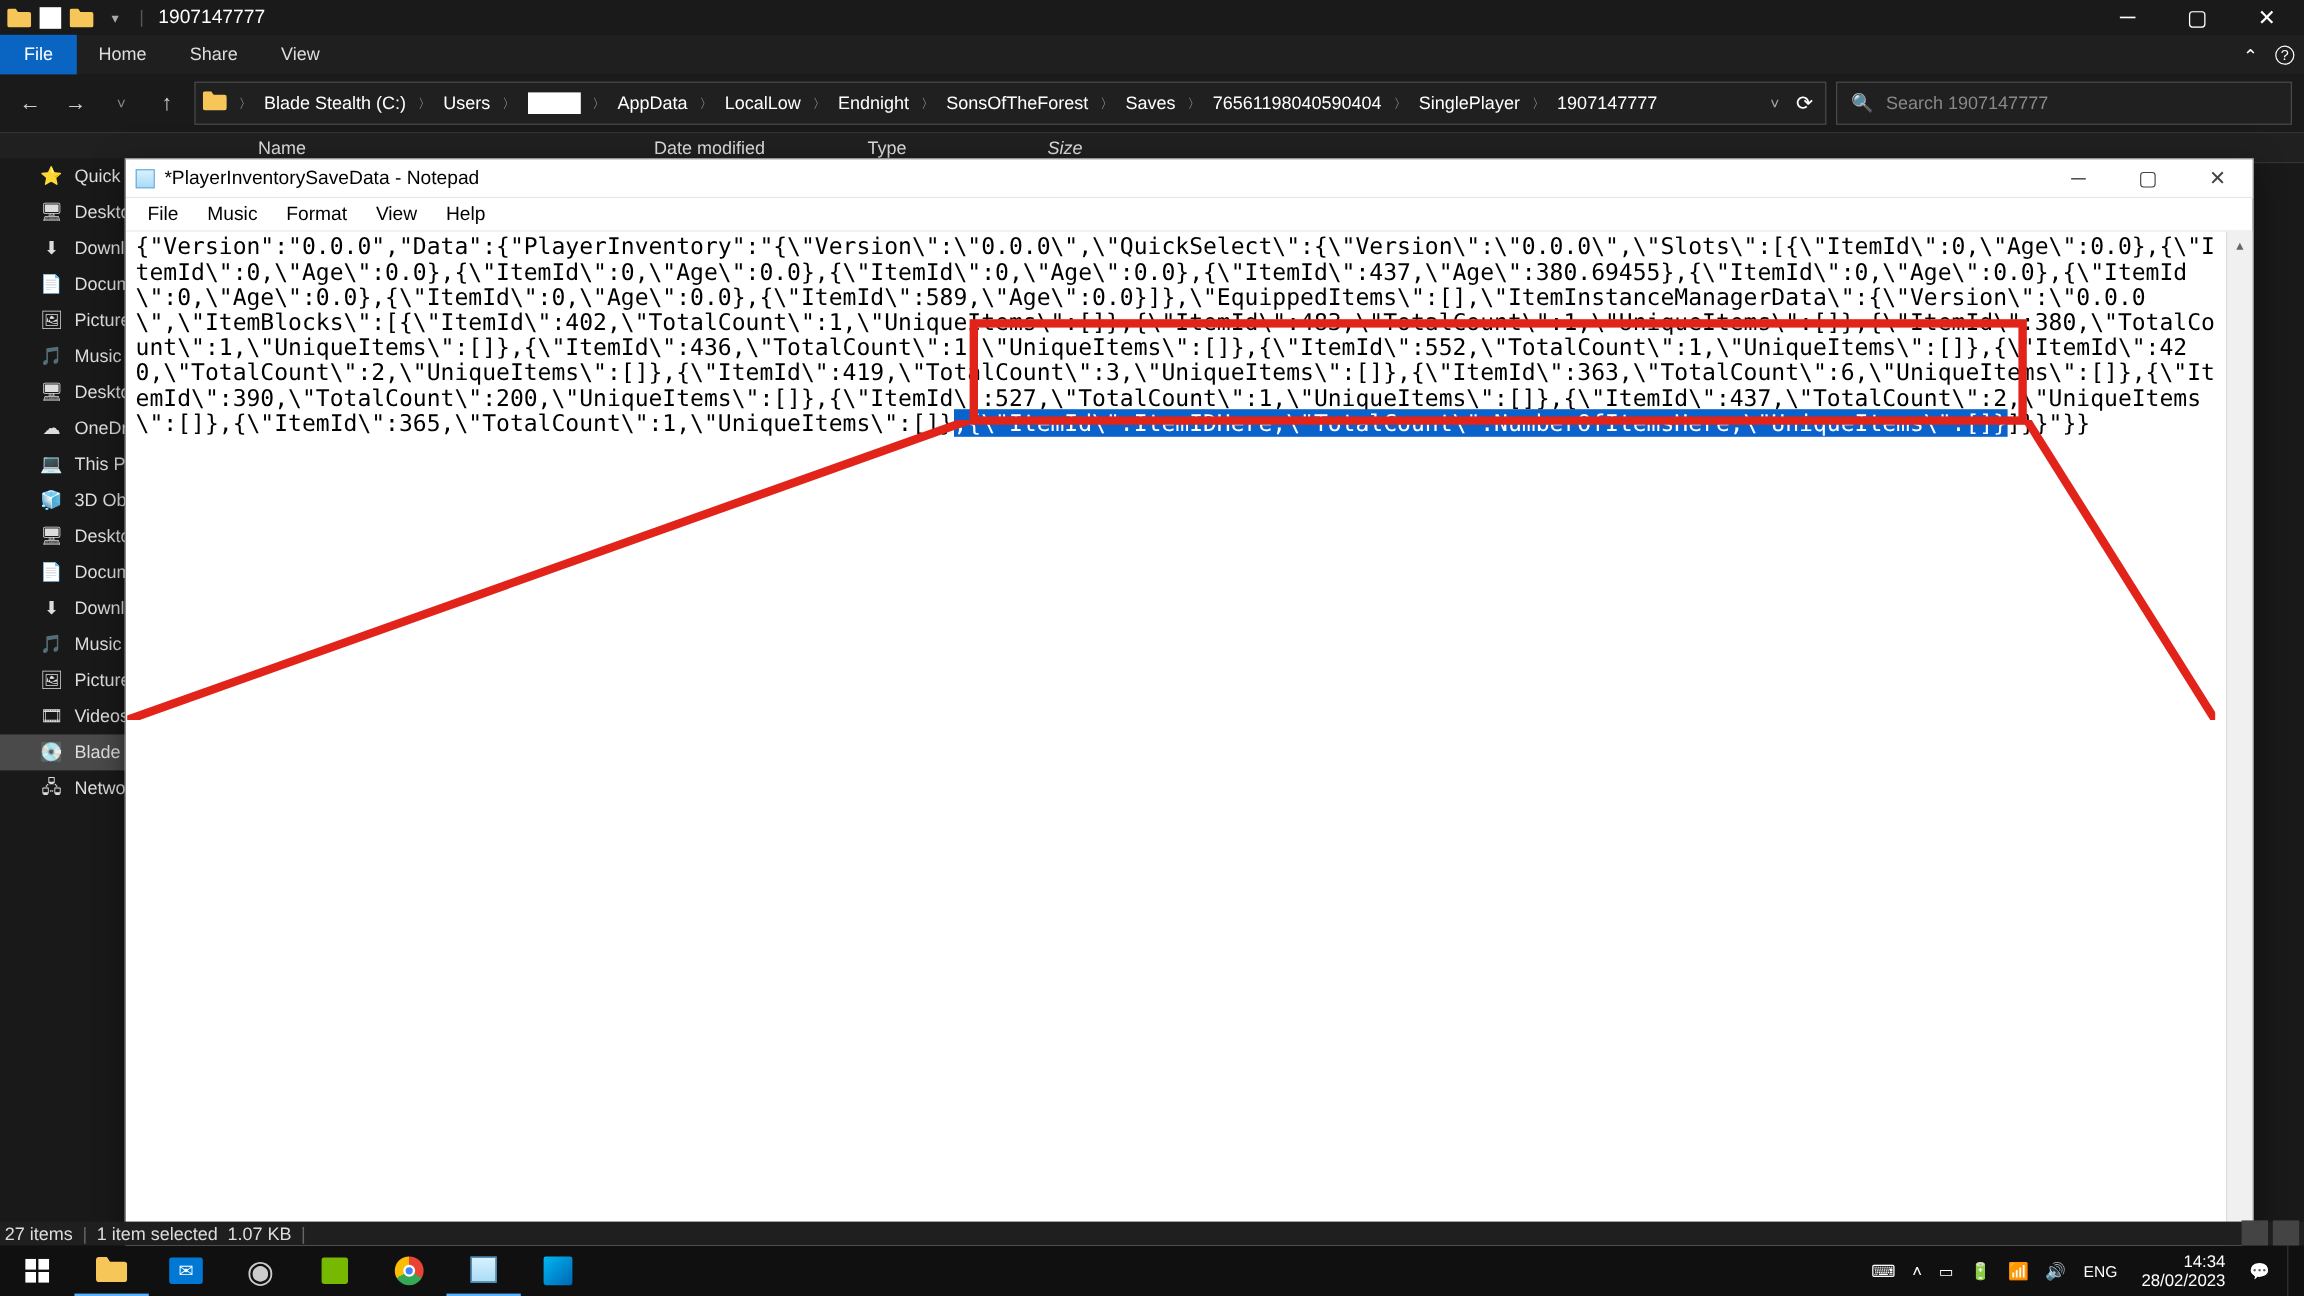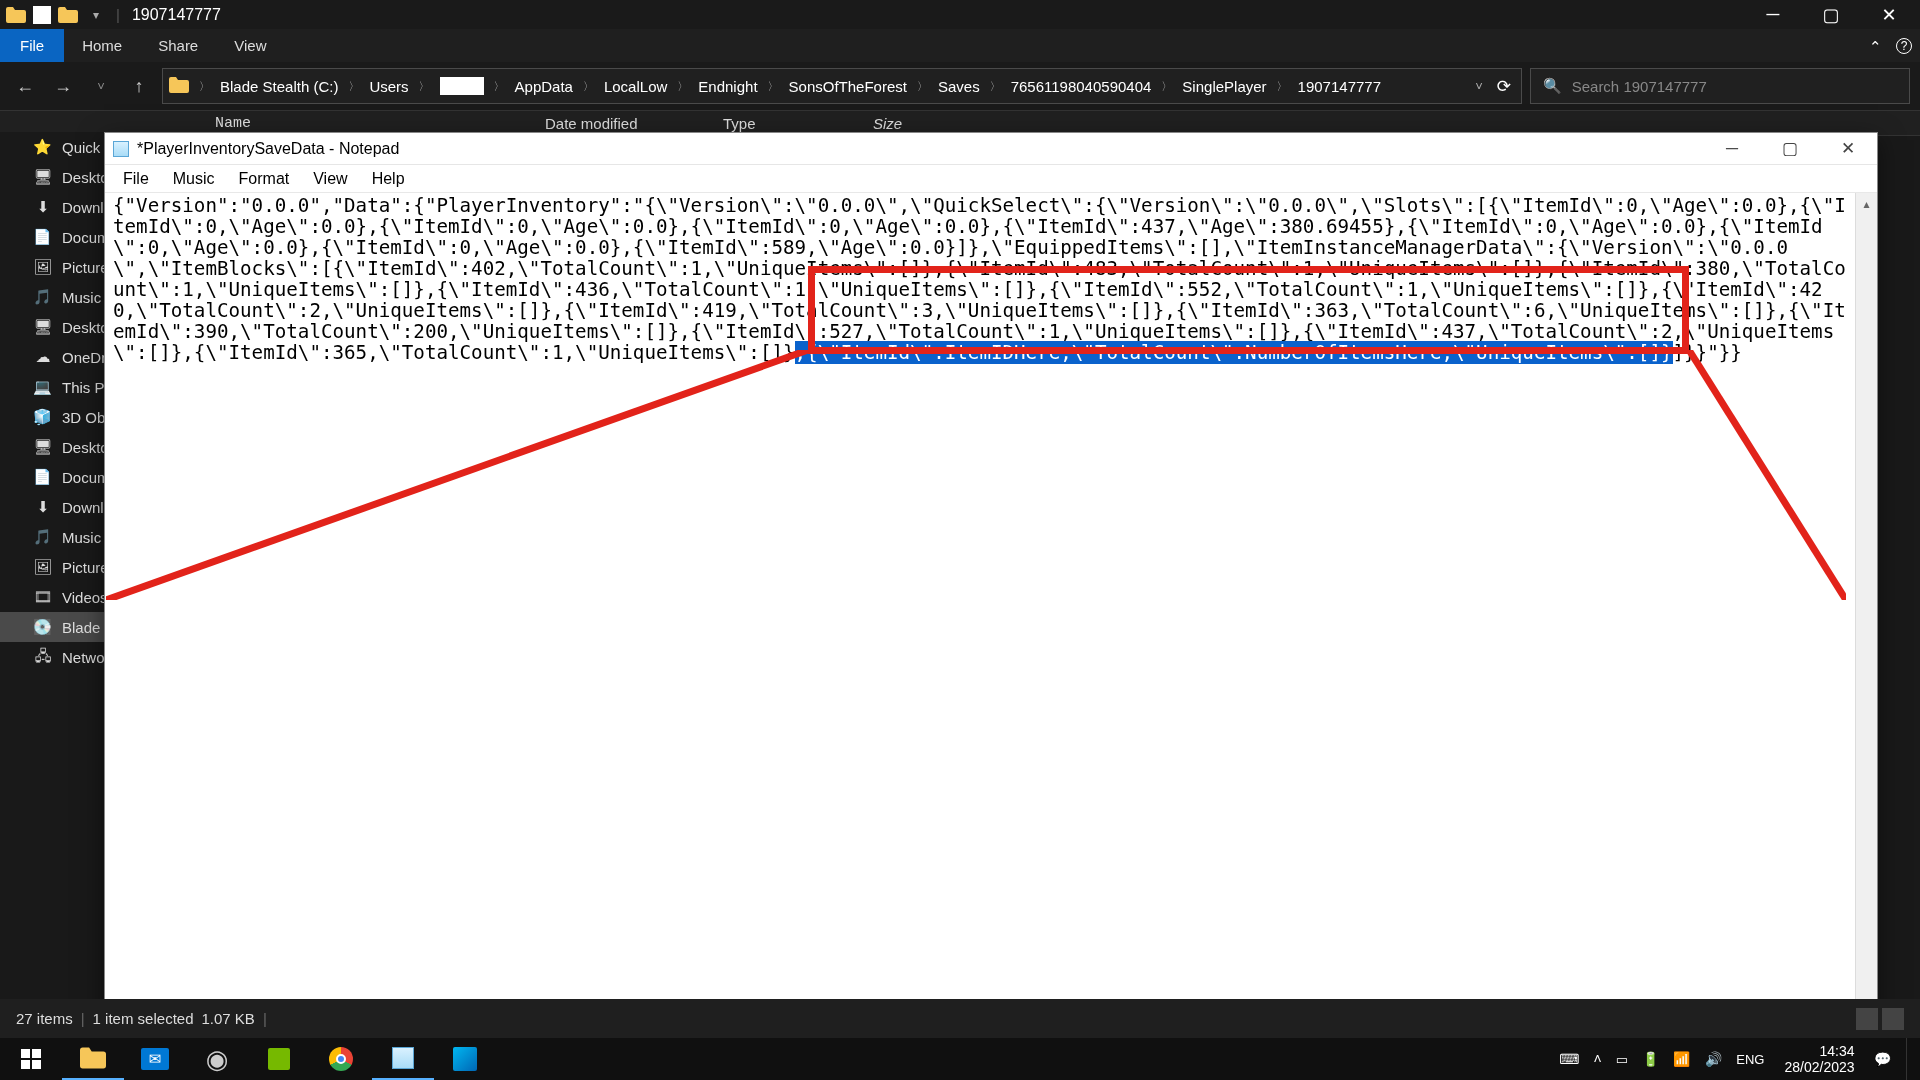--- a/index.html
+++ b/index.html
@@ -25,21 +25,21 @@
   .nav-bar { height: 48px; background: #1a1a1a; display: flex; align-items: center; padding: 0 10px; gap: 8px; }
   .nav-btn { width: 30px; height: 30px; display: flex; align-items: center; justify-content: center; font-size: 18px; color: #cfcfcf; }
   .address-bar { flex: 1; height: 36px; background: #202020; border: 1px solid #4a4a4a; display: flex; align-items: center; padding: 0 6px; gap: 10px; color: #fff; position: relative; }
   .address-bar .crumb { display: flex; align-items: center; gap: 10px; }
   .address-bar .chev { color: #aaa; font-size: 11px; }
   .address-bar .tail { margin-left: auto; display: flex; align-items: center; gap: 14px; padding-right: 4px; }
   .search-bar { width: 380px; height: 36px; background: #202020; border: 1px solid #4a4a4a; display: flex; align-items: center; padding: 0 12px; gap: 10px; color: #888; }
 
   
   .col-headers { height: 26px; background: #202020; border-top: 1px solid #333; border-bottom: 1px solid #333; display: flex; align-items: center; padding-left: 215px; font-size: 15px; color: #ddd; }
-  .col-headers .col.name { width: 330px; font-family: Liberation Mono, monospace; }
+  .col-headers .col.name { width: 330px; }
   .col-headers .col.date { width: 178px; }
   .col-headers .col.type { width: 150px; }
   .col-headers .col.size { width: 120px; font-style: italic; }
 
   
   .sidebar { position: absolute; left: 0; top: 132px; width: 198px; bottom: 78px; background: #191919; overflow: hidden; }
   .side-item { display: flex; align-items: center; gap: 10px; padding: 2px 0 2px 34px; color: #ddd; height: 30px; font-size: 15px; }
   .side-item.selected { background: #4a4a4a; }
   .side-icon { width: 18px; display: flex; justify-content: center; }
 
@@ -61,21 +61,21 @@
 
   
   .red-box { position: absolute; border: 7px solid #e2231a; pointer-events: none; }
   .red-small { left: 808px; top: 266px; width: 881px; height: 88px; }
   .red-big { left: 106px; top: 594px; width: 1740px; height: 216px; background: #fff; padding: 18px 10px; font-family: Consolas, monospace; font-size: 30px; line-height: 41px; color: #000; word-break: break-all; box-sizing: border-box; overflow: hidden; pointer-events: none; }
   .red-big .sel { background: #0a62cc; color: #fff; }
   .trapezoid { position: absolute; pointer-events: none; }
   .trapezoid svg { width: 100%; height: 100%; }
 
   
-  .explorer-status { position: absolute; left: 0; bottom: 42px; right: 0; height: 39px; background: #1f1f1f; display: flex; align-items: center; padding: 0 16px; gap: 8px; color: #ddd; font-size: 15px; }
+  .explorer-status { position: absolute; left: 0; bottom: 42px; right: 0; height: 20px; background: #1f1f1f; display: flex; align-items: center; padding: 0 4px; gap: 8px; color: #ddd; font-size: 15px; }
   .explorer-status .mini-icons { margin-left: auto; display: flex; gap: 4px; }
   .explorer-status .mi { width: 22px; height: 22px; background: #444; }
 
   .taskbar { position: absolute; left: 0; bottom: 0; right: 0; height: 42px; background: #101010; display: flex; align-items: center; }
   .task-btn { width: 62px; height: 42px; display: flex; align-items: center; justify-content: center; }
   .task-btn.active { border-bottom: 2px solid #57b1ff; }
   .taskbar .tray { margin-left: auto; display: flex; align-items: center; gap: 14px; padding-right: 6px; color: #fff; font-size: 14px; }
   .tray .clock { text-align: right; line-height: 16px; padding: 0 6px; }
   .tray .show-desk { width: 8px; height: 42px; border-left: 1px solid #333; }
 

